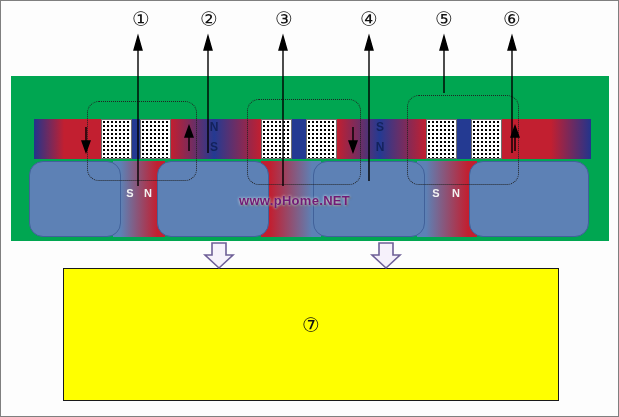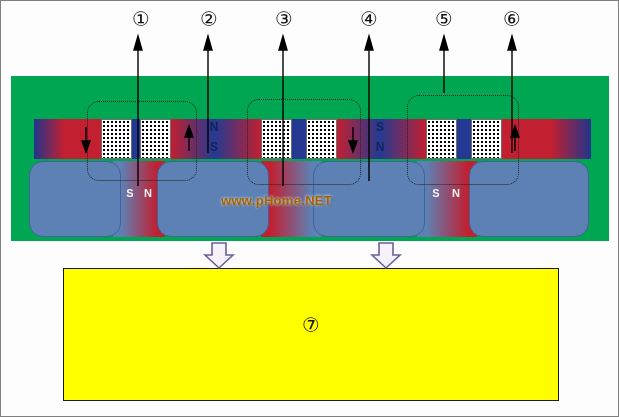--- a/index.html
+++ b/index.html
@@ -32,22 +32,22 @@
   }
   .pole-navy{
     position:absolute;width:14px;text-align:center;
     font:bold 12px "Liberation Sans", sans-serif;color:#13225c;
   }
   .pole-white{
     position:absolute;width:14px;text-align:center;
     font:bold 11px "Liberation Sans", sans-serif;color:#f2f2f2;
   }
   .watermark{
-    position:absolute;left:220px;top:192px;
-    font:bold 13px "Liberation Sans", sans-serif;color:#a16207;
+    position:absolute;left:238px;top:192px;
+    font:bold 13px "Liberation Sans", sans-serif;color:#701a75;
     text-shadow:0 0 3px #ffffff,1px 1px 2px #555;letter-spacing:0.3px;
   }
   .yellow-block{
     position:absolute;left:62px;top:267px;width:496px;height:133px;
     background:#ffff00;border:1px solid #1a1a1a;box-sizing:border-box;
   }
   .yellow-label{
     position:absolute;left:0;right:0;top:44px;text-align:center;
     font-size:20px;color:#111;
   }

